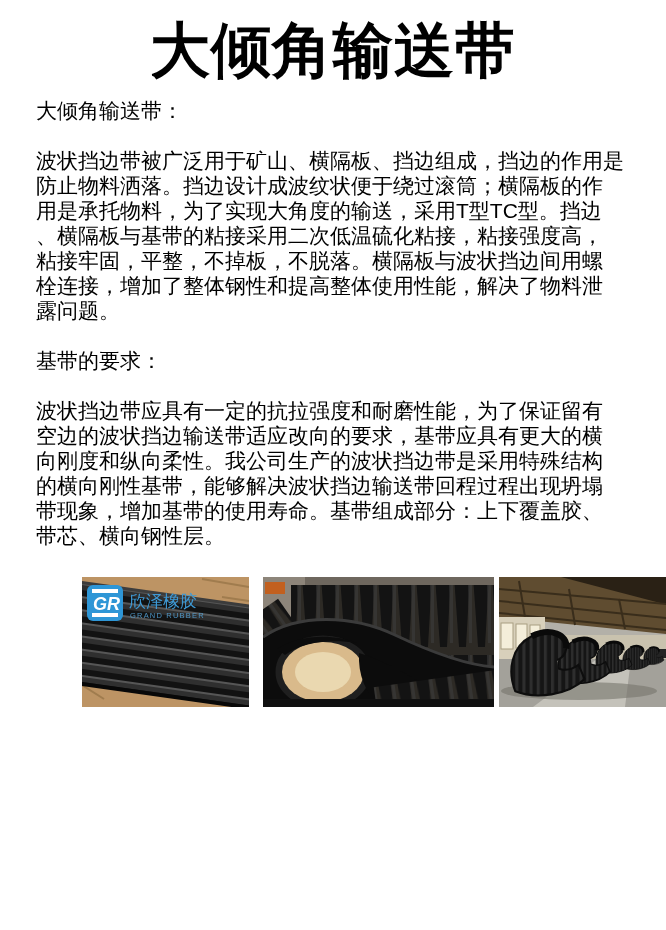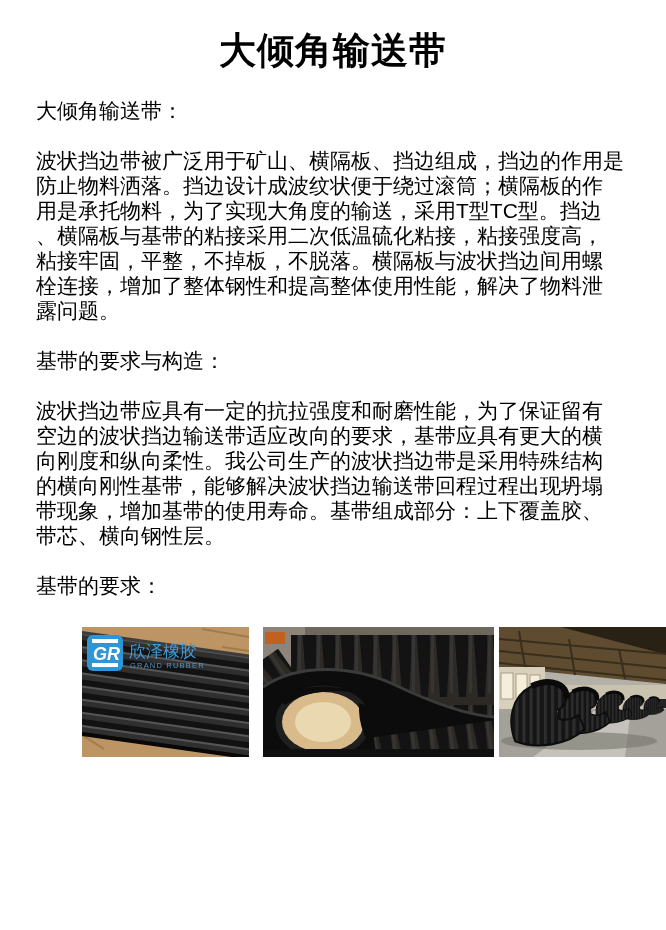--- a/index.html
+++ b/index.html
@@ -6,21 +6,21 @@
   .page{
     position:relative;
     width:666px;height:930px;
     background:#ffffff;
     overflow:hidden;
     font-family:"Liberation Sans","DejaVu Sans",sans-serif;
     color:#000000;
   }
   .page-title{
     margin:20px 0 0 0;
-    font-size:37px;
+    font-size:60px;
     font-weight:700;
     line-height:62px;
     text-align:center;
     letter-spacing:1px;
     color:#000000;
   }
   .body-text{
     margin:16px 28px 0 36px;
     font-size:21px;
     line-height:25px;
@@ -55,28 +55,27 @@
 
   <div class="body-text">
     <p>大倾角输送带：</p>
     <p>波状挡边带被广泛用于矿山、横隔板、挡边组成，挡边的作用是
 防止物料洒落。挡边设计成波纹状便于绕过滚筒；横隔板的作
 用是承托物料，为了实现大角度的输送，采用T型TC型。挡边
 、横隔板与基带的粘接采用二次低温硫化粘接，粘接强度高，
 粘接牢固，平整，不掉板，不脱落。横隔板与波状挡边间用螺
 栓连接，增加了整体钢性和提高整体使用性能，解决了物料泄
 露问题。</p>
-    <p>基带的要求与构造：</p>
+    <p>基带的要求：</p>
     <p>波状挡边带应具有一定的抗拉强度和耐磨性能，为了保证留有
 空边的波状挡边输送带适应改向的要求，基带应具有更大的横
 向刚度和纵向柔性。我公司生产的波状挡边带是采用特殊结构
 的横向刚性基带，能够解决波状挡边输送带回程过程出现坍塌
 带现象，增加基带的使用寿命。基带组成部分：上下覆盖胶、
 带芯、横向钢性层。</p>
-    <p>基带的要求：</p>
   </div>
 
   <div class="photos">
 
     <div class="photo photo-1">
       <svg viewBox="0 0 167 130" width="167" height="130" xmlns="http://www.w3.org/2000/svg">
         <defs>
           <pattern id="p1r" width="20" height="13" patternUnits="userSpaceOnUse">
             <rect width="20" height="13" fill="#121212"></rect>
             <rect y="8" width="20" height="5" fill="#2f2f2f"></rect>

